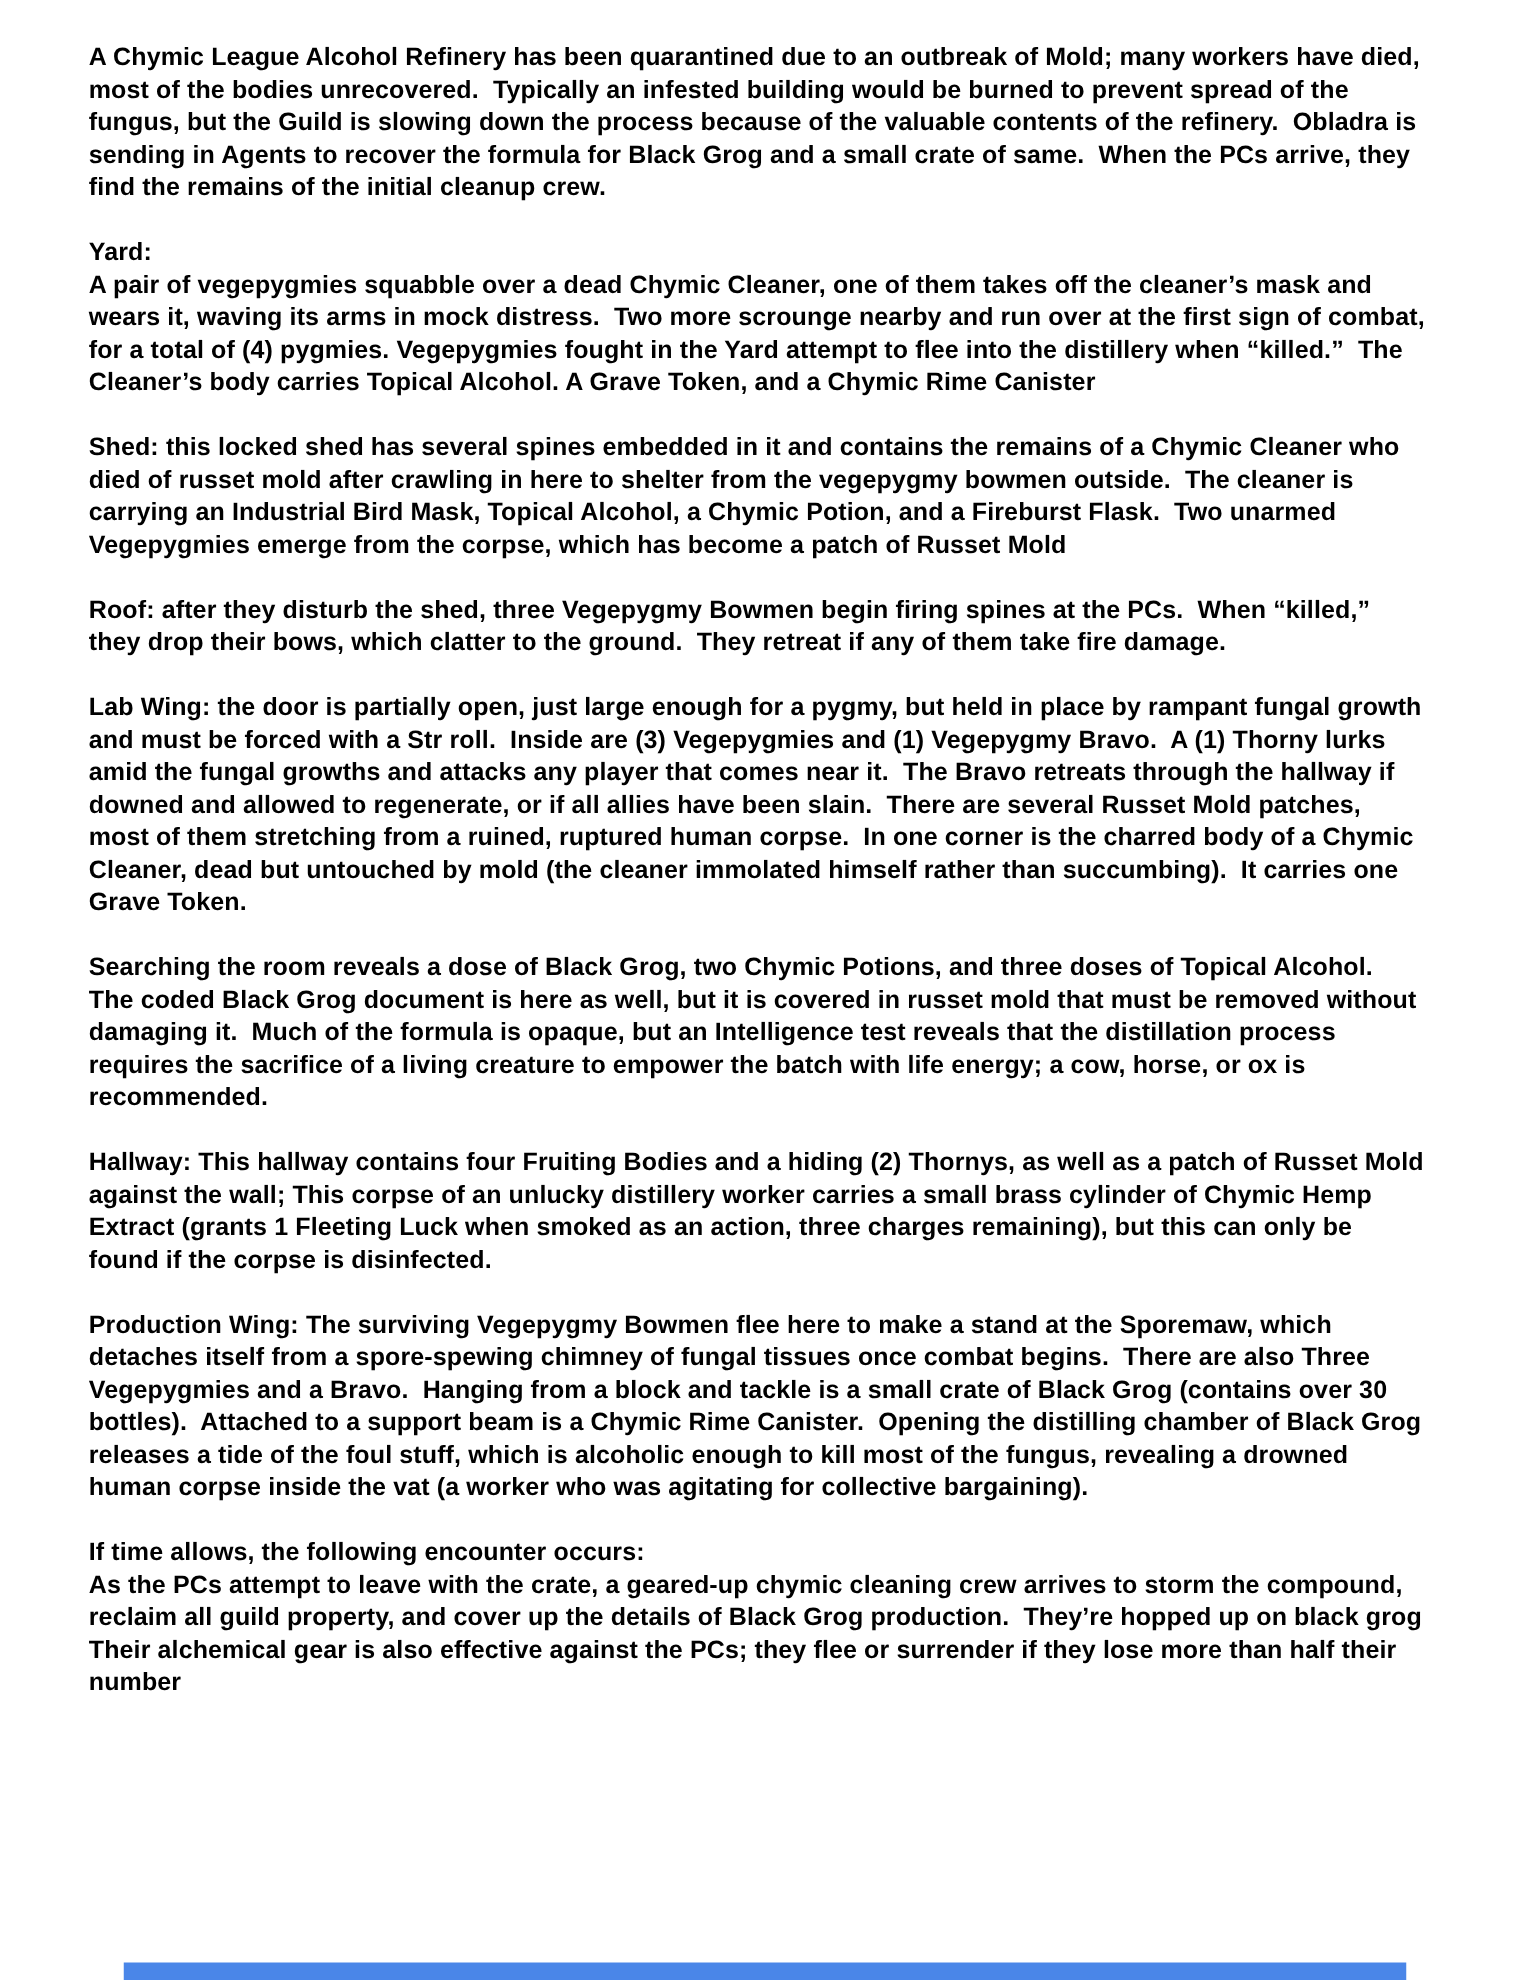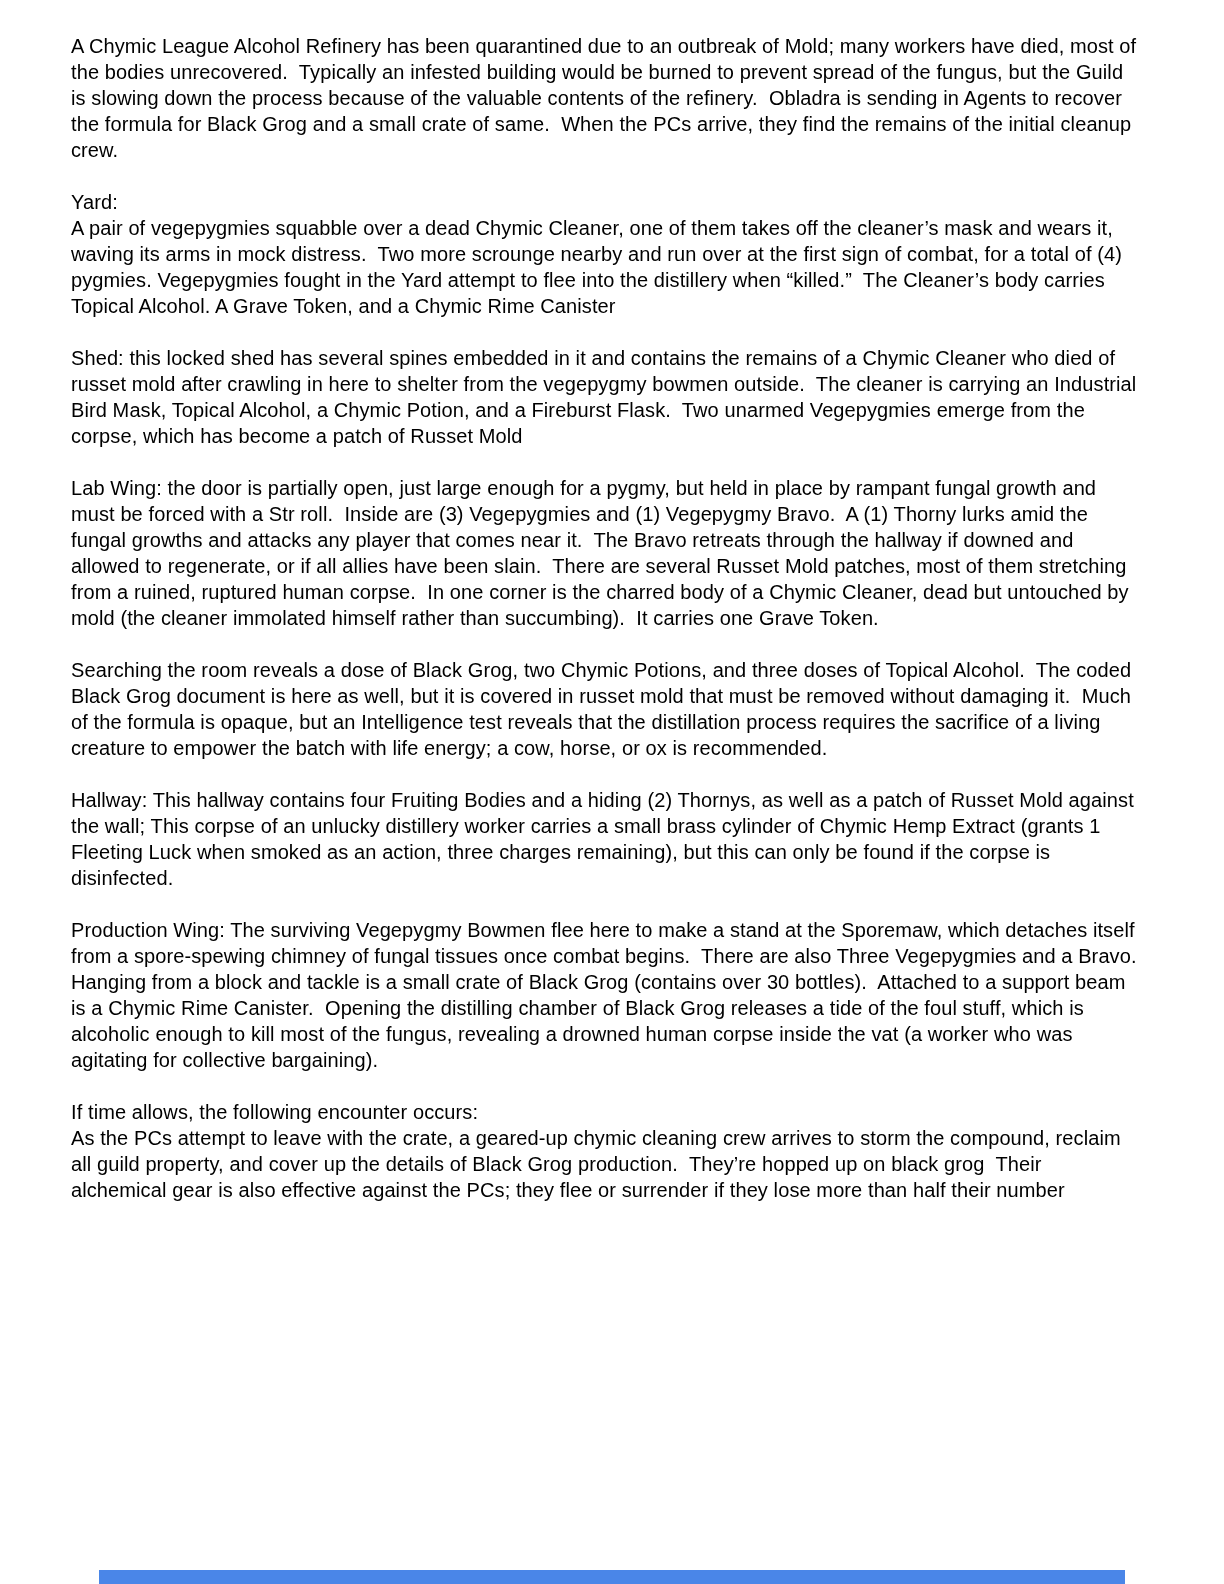--- a/index.html
+++ b/index.html
@@ -13,20 +13,21 @@
     position: relative;
     overflow: hidden;
     font-family: "Liberation Sans", "DejaVu Sans", sans-serif;
     color: #000000;
   }
   .page {
     position: absolute;
     top: 0; left: 0; right: 0; bottom: 0;
     padding: 33px 82px 0 71px;
     box-sizing: border-box;
+    font-weight: bold;
   }
   .para {
     font-size: 20px;
     line-height: 26px;
     letter-spacing: 0.1px;
     white-space: pre-wrap;
     margin: 0 0 26px 0;
   }
   .divider-bar {
     position: absolute;
@@ -38,20 +39,21 @@
   }
 </style>
 </head>
 <body>
 
 <div class="page">
   <div class="para">A Chymic League Alcohol Refinery has been quarantined due to an outbreak of Mold; many workers have died, most of the bodies unrecovered.  Typically an infested building would be burned to prevent spread of the fungus, but the Guild is slowing down the process because of the valuable contents of the refinery.  Obladra is sending in Agents to recover the formula for Black Grog and a small crate of same.  When the PCs arrive, they find the remains of the initial cleanup crew.</div>
   <div class="para">Yard:
 A pair of vegepygmies squabble over a dead Chymic Cleaner, one of them takes off the cleaner’s mask and wears it, waving its arms in mock distress.  Two more scrounge nearby and run over at the first sign of combat, for a total of (4) pygmies. Vegepygmies fought in the Yard attempt to flee into the distillery when “killed.”  The Cleaner’s body carries Topical Alcohol. A Grave Token, and a Chymic Rime Canister</div>
   <div class="para">Shed: this locked shed has several spines embedded in it and contains the remains of a Chymic Cleaner who died of russet mold after crawling in here to shelter from the vegepygmy bowmen outside.  The cleaner is carrying an Industrial Bird Mask, Topical Alcohol, a Chymic Potion, and a Fireburst Flask.  Two unarmed Vegepygmies emerge from the corpse, which has become a patch of Russet Mold</div>
+  <div class="para">Roof: after they disturb the shed, three Vegepygmy Bowmen begin firing spines at the PCs.  When “killed,” they drop their bows, which clatter to the ground.  They retreat if any of them take fire damage.</div>
   <div class="para">Lab Wing: the door is partially open, just large enough for a pygmy, but held in place by rampant fungal growth and must be forced with a Str roll.  Inside are (3) Vegepygmies and (1) Vegepygmy Bravo.  A (1) Thorny lurks amid the fungal growths and attacks any player that comes near it.  The Bravo retreats through the hallway if downed and allowed to regenerate, or if all allies have been slain.  There are several Russet Mold patches, most of them stretching from a ruined, ruptured human corpse.  In one corner is the charred body of a Chymic Cleaner, dead but untouched by mold (the cleaner immolated himself rather than succumbing).  It carries one Grave Token.</div>
   <div class="para">Searching the room reveals a dose of Black Grog, two Chymic Potions, and three doses of Topical Alcohol.  The coded Black Grog document is here as well, but it is covered in russet mold that must be removed without damaging it.  Much of the formula is opaque, but an Intelligence test reveals that the distillation process requires the sacrifice of a living creature to empower the batch with life energy; a cow, horse, or ox is recommended.</div>
   <div class="para">Hallway: This hallway contains four Fruiting Bodies and a hiding (2) Thornys, as well as a patch of Russet Mold against the wall; This corpse of an unlucky distillery worker carries a small brass cylinder of Chymic Hemp Extract (grants 1 Fleeting Luck when smoked as an action, three charges remaining), but this can only be found if the corpse is disinfected.</div>
   <div class="para">Production Wing: The surviving Vegepygmy Bowmen flee here to make a stand at the Sporemaw, which detaches itself from a spore-spewing chimney of fungal tissues once combat begins.  There are also Three Vegepygmies and a Bravo.  Hanging from a block and tackle is a small crate of Black Grog (contains over 30 bottles).  Attached to a support beam is a Chymic Rime Canister.  Opening the distilling chamber of Black Grog releases a tide of the foul stuff, which is alcoholic enough to kill most of the fungus, revealing a drowned human corpse inside the vat (a worker who was agitating for collective bargaining).</div>
   <div class="para">If time allows, the following encounter occurs:
 As the PCs attempt to leave with the crate, a geared-up chymic cleaning crew arrives to storm the compound, reclaim all guild property, and cover up the details of Black Grog production.  They’re hopped up on black grog  Their alchemical gear is also effective against the PCs; they flee or surrender if they lose more than half their number</div>
 </div>
 
 <div class="divider-bar" style="background: rgb(74, 134, 232);"></div>
 

